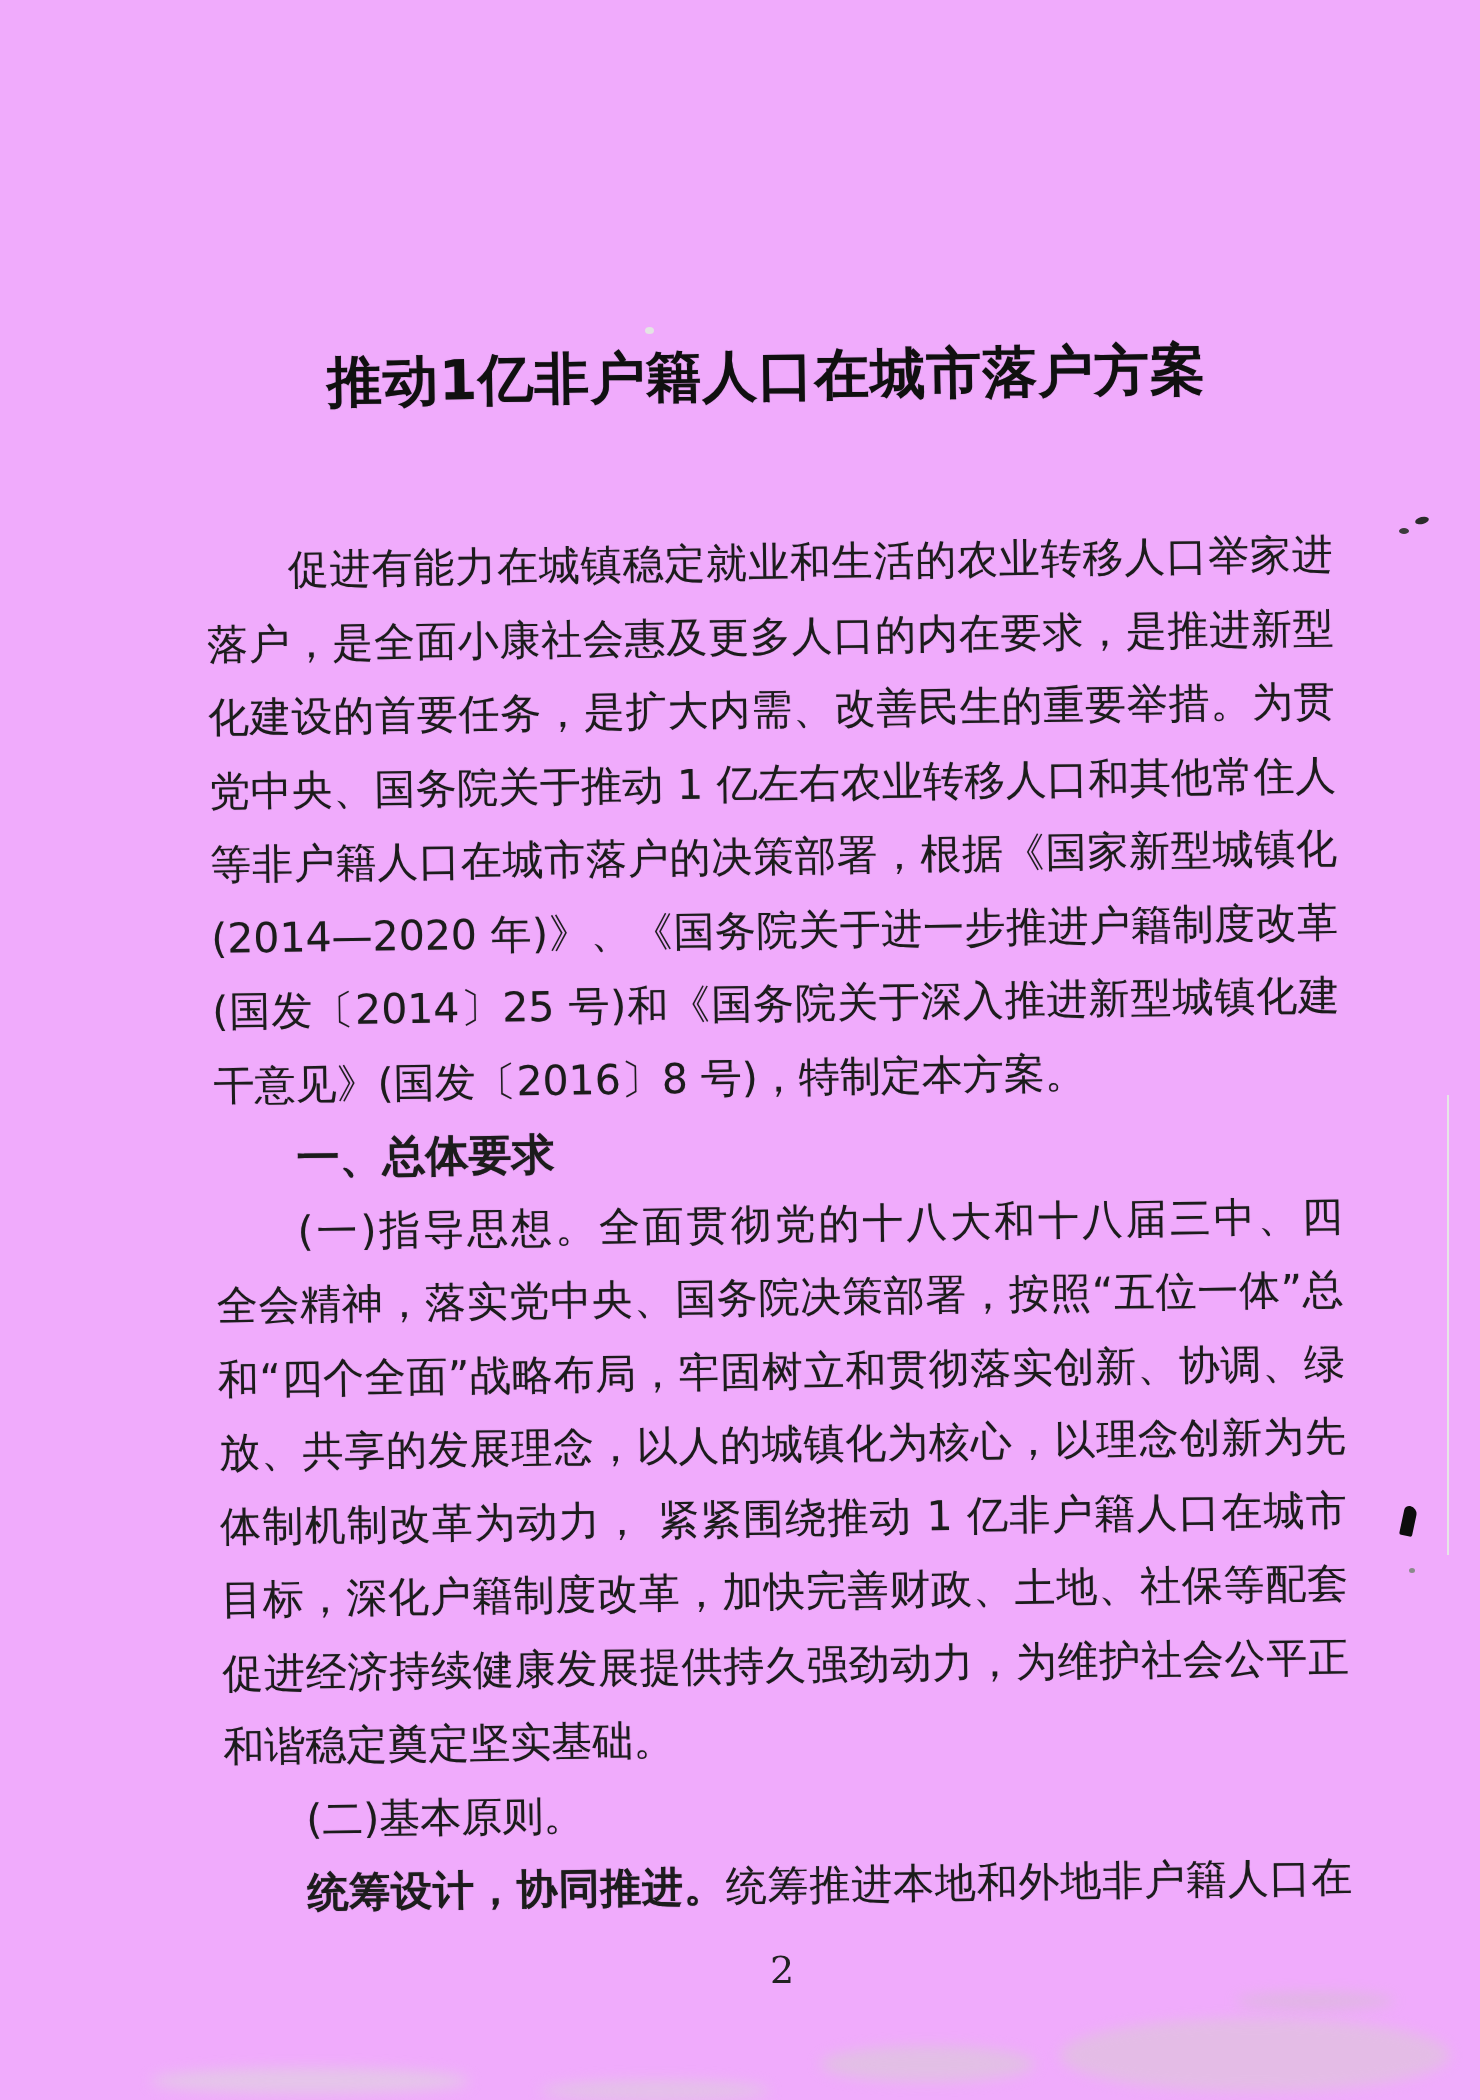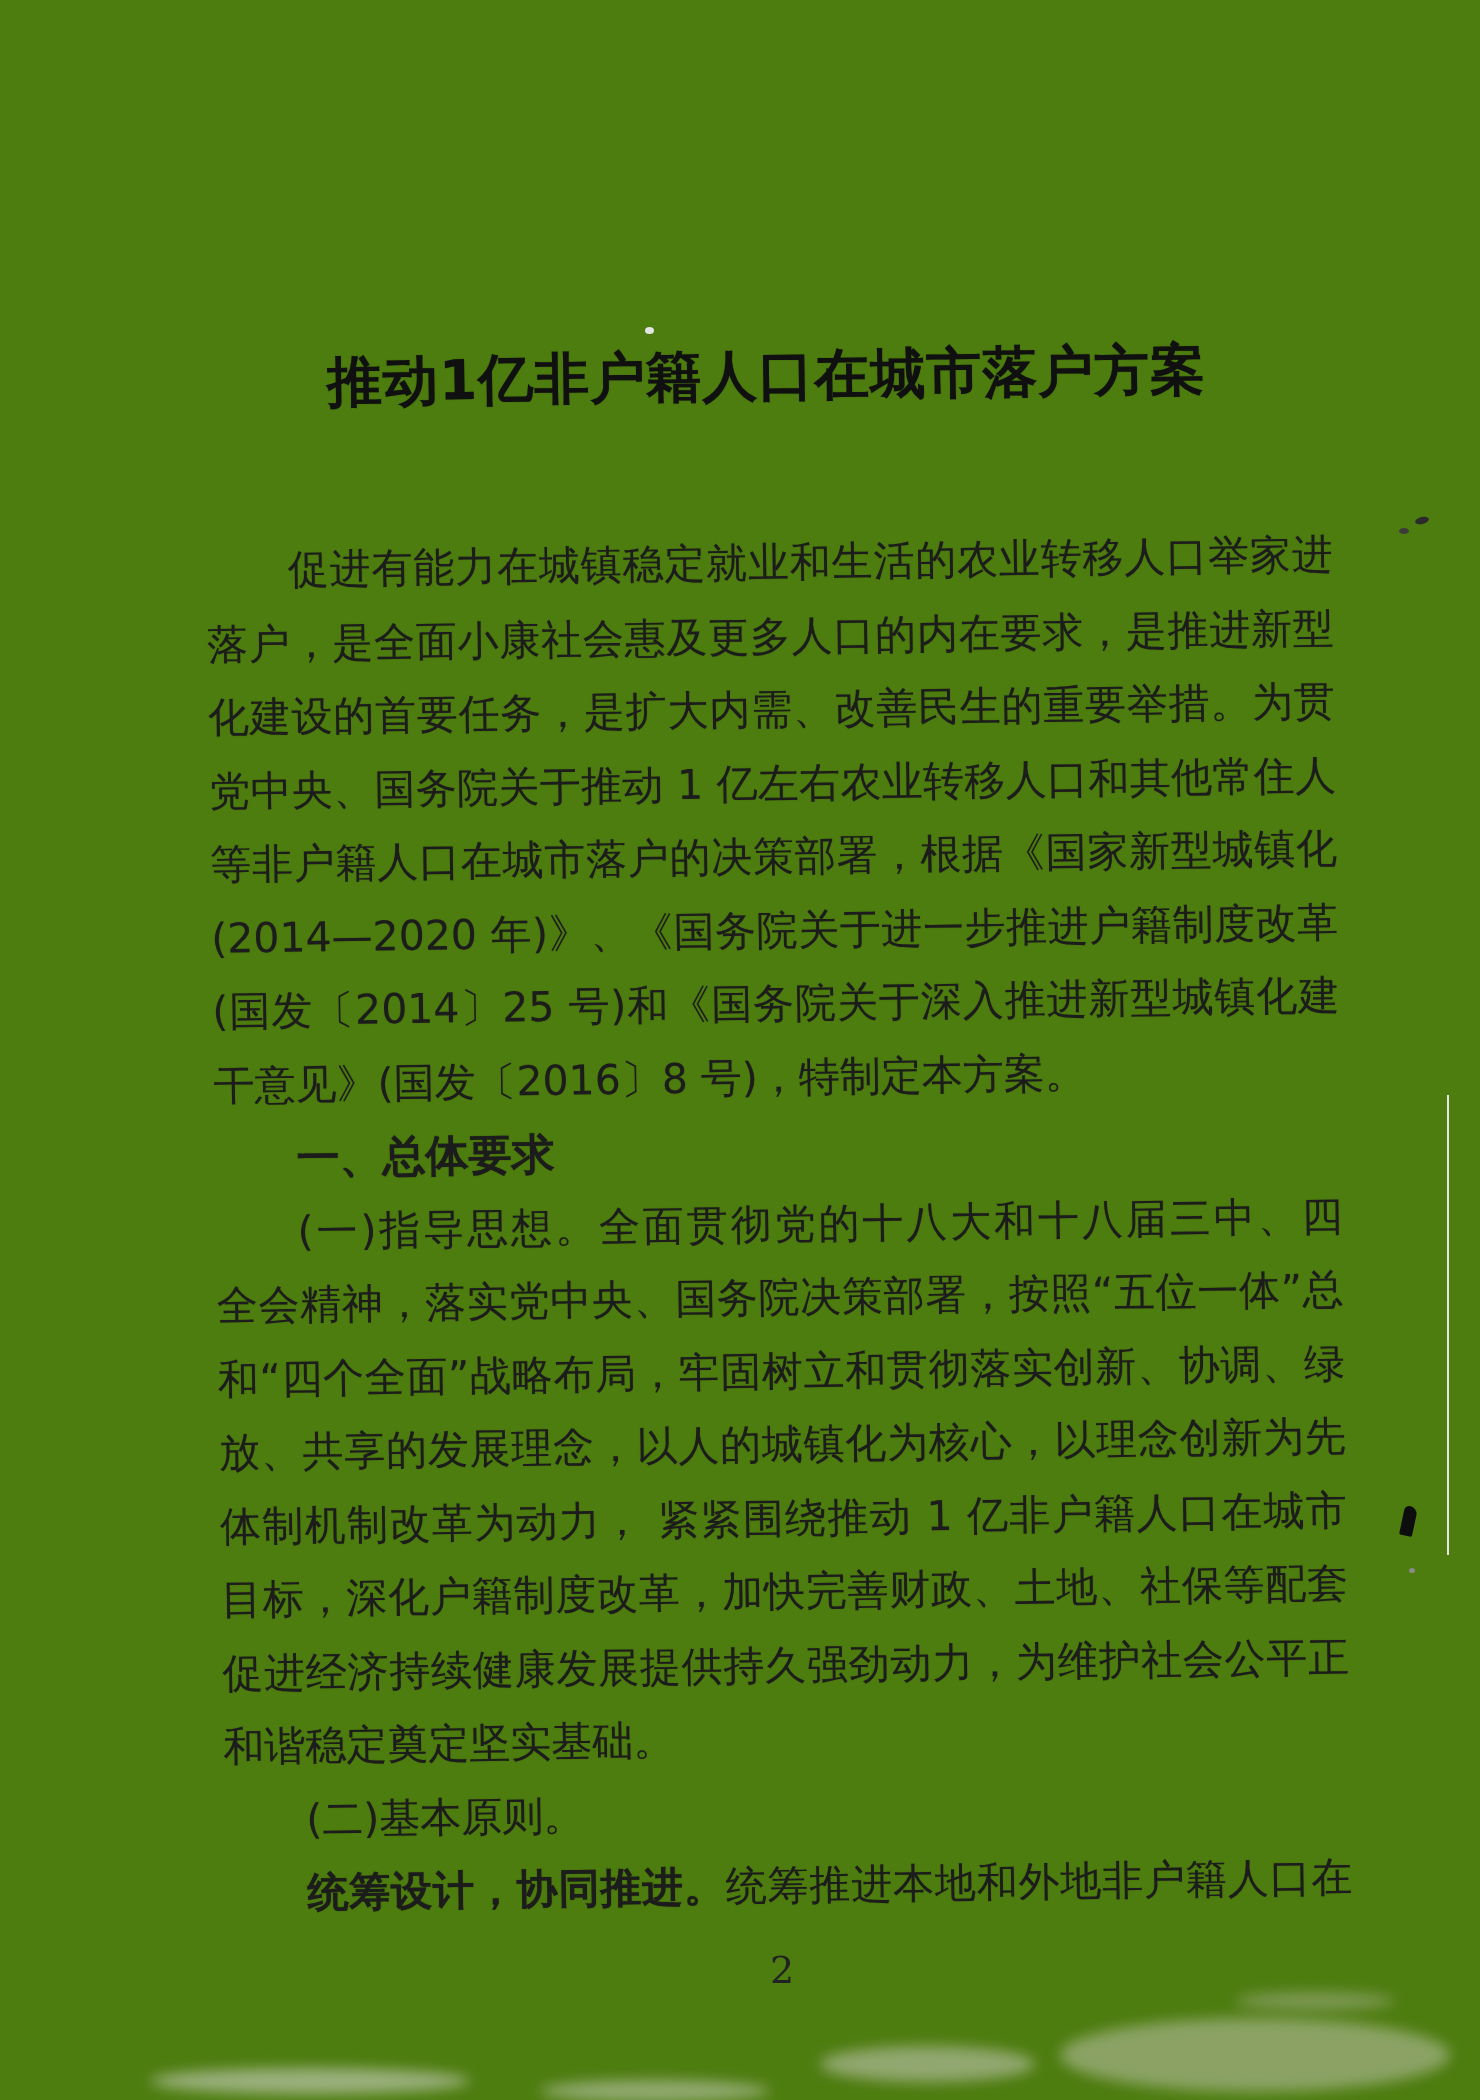--- a/index.html
+++ b/index.html
@@ -1,20 +1,20 @@
 <!DOCTYPE html>
 <html><head>
 <meta charset="utf-8">
 <style>
   html, body { margin: 0; padding: 0; background: #ffffff; }
   .page {
     position: relative;
     width: 1480px;
     height: 2100px;
-    background: #4d7c0f;
+    background: #f0abfc;
     overflow: hidden;
     font-family: "DejaVu Sans", sans-serif;
   }
   
   .content {
     position: absolute;
     left: 0; top: 0;
     width: 1480px; height: 2100px;
     transform: rotate(-0.85deg);
     transform-origin: 740px 1050px;

